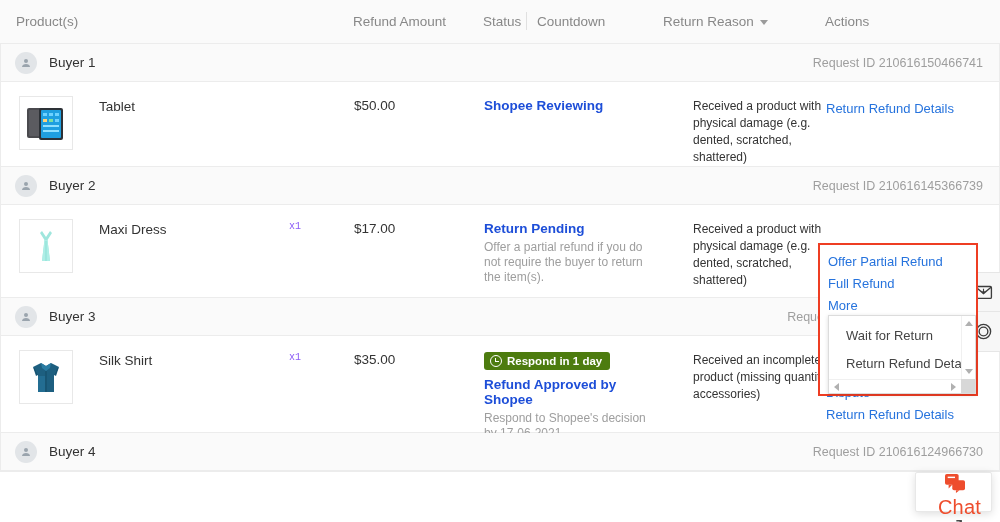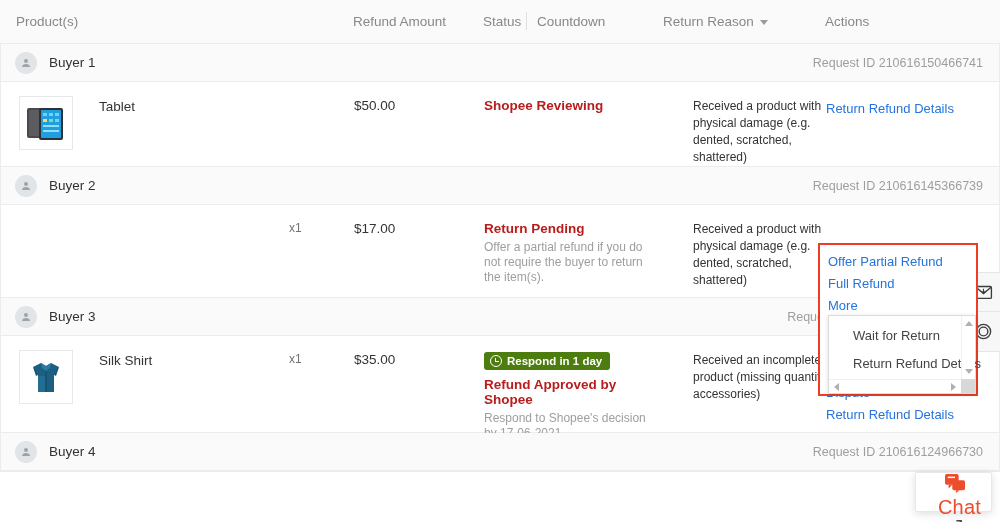--- a/index.html
+++ b/index.html
@@ -106,27 +106,27 @@
     display: flex; align-items: center; justify-content: center;
     overflow: hidden;
   }
   .pname {
     margin-left: 26px;
     font-size: 13.5px;
     color: #333;
     line-height: 18px;
     padding-top: 2px;
   }
-  .col-qty     { left: 288px; color: #737373; font-size: 12px; padding-top: 2px; }
+  .col-qty     { left: 288px; color: #8b5cf6; font-size: 10px; padding-top: 2px; font-family: Liberation Mono, monospace; }
   .col-amount  { left: 353px; font-size: 13.5px; color: #333; padding-top: 2px; }
   .col-status  { left: 483px; width: 170px; padding-top: 2px; }
   .col-reason  { left: 692px; width: 152px; font-size: 12px; line-height: 17px; color: #333; padding-top: 2px; }
   .col-actions { left: 825px; width: 160px; padding-top: 2px; }
 
-  .status-strong { font-weight: bold; font-size: 13.5px; color: #b91c1c; }
+  .status-strong { font-weight: bold; font-size: 13.5px; color: #1d4ed8; }
   .status-sub {
     color: #9e9e9e;
     font-size: 12px;
     line-height: 15px;
     margin-top: 4px;
     width: 168px;
   }
   .link {
     color: #2673dd;
     font-size: 13px;
@@ -187,21 +187,21 @@
   .submenu {
     position: absolute;
     left: 8px; top: 70px;
     width: 148px;
     height: 79px;
     background: #fff;
     border: 1px solid #dcdcdc;
     box-shadow: 0 1px 4px rgba(0,0,0,.14);
     z-index: 45;
   }
-  .submenu-items { padding: 6px 0 0 10px; }
+  .submenu-items { padding: 6px 0 0 3px; }
   .submenu-item {
     padding: 4px 10px 4px 14px;
     font-size: 13px;
     color: #444;
     line-height: 20px;
     white-space: nowrap;
     cursor: pointer;
   }
 
   .sb-v {
@@ -355,20 +355,30 @@
       <span class="avatar">
         <svg width="12" height="12" viewBox="0 0 24 24" fill="#9aa4ad">
             <circle cx="12" cy="8" r="4"></circle>
             <path d="M4 20c0-4 4-6 8-6s8 2 8 6z"></path>
           </svg>
       </span>
       <span class="buyer-name">Buyer 2</span>
       <span class="req-id">Request ID 210616145366739</span>
     </div>
     <div class="card-body" style="min-height:92px">
+      <div class="col col-product">
+        <div class="thumb">
+          <svg width="46" height="46" viewBox="0 0 46 46">
+            <path d="M19 8 L23 14 L27 8 L29 10 L24.5 17 L27 38 L19 38 L21.5 17 L17 10 Z" fill="#9fe6dd"></path>
+            <path d="M21.5 17 L24.5 17 L27 38 L19 38 Z" fill="#aeeee6"></path>
+            <path d="M23 18 L23 38" stroke="#7fd8cd" stroke-width="0.7" fill="none"></path>
+          </svg>
+        </div>
+        <div class="pname">Maxi Dress</div>
+      </div>
       <div class="col col-qty">x1</div>
       <div class="col col-amount">$17.00</div>
       <div class="col col-status">
         <div class="status-strong">Return Pending</div>
         <div class="status-sub">Offer a partial refund if you do not require the buyer to return the item(s).</div>
       </div>
       <div class="col col-reason">Received a product with physical damage (e.g. dented, scratched, shattered)</div>
     </div>
   </div>
 

